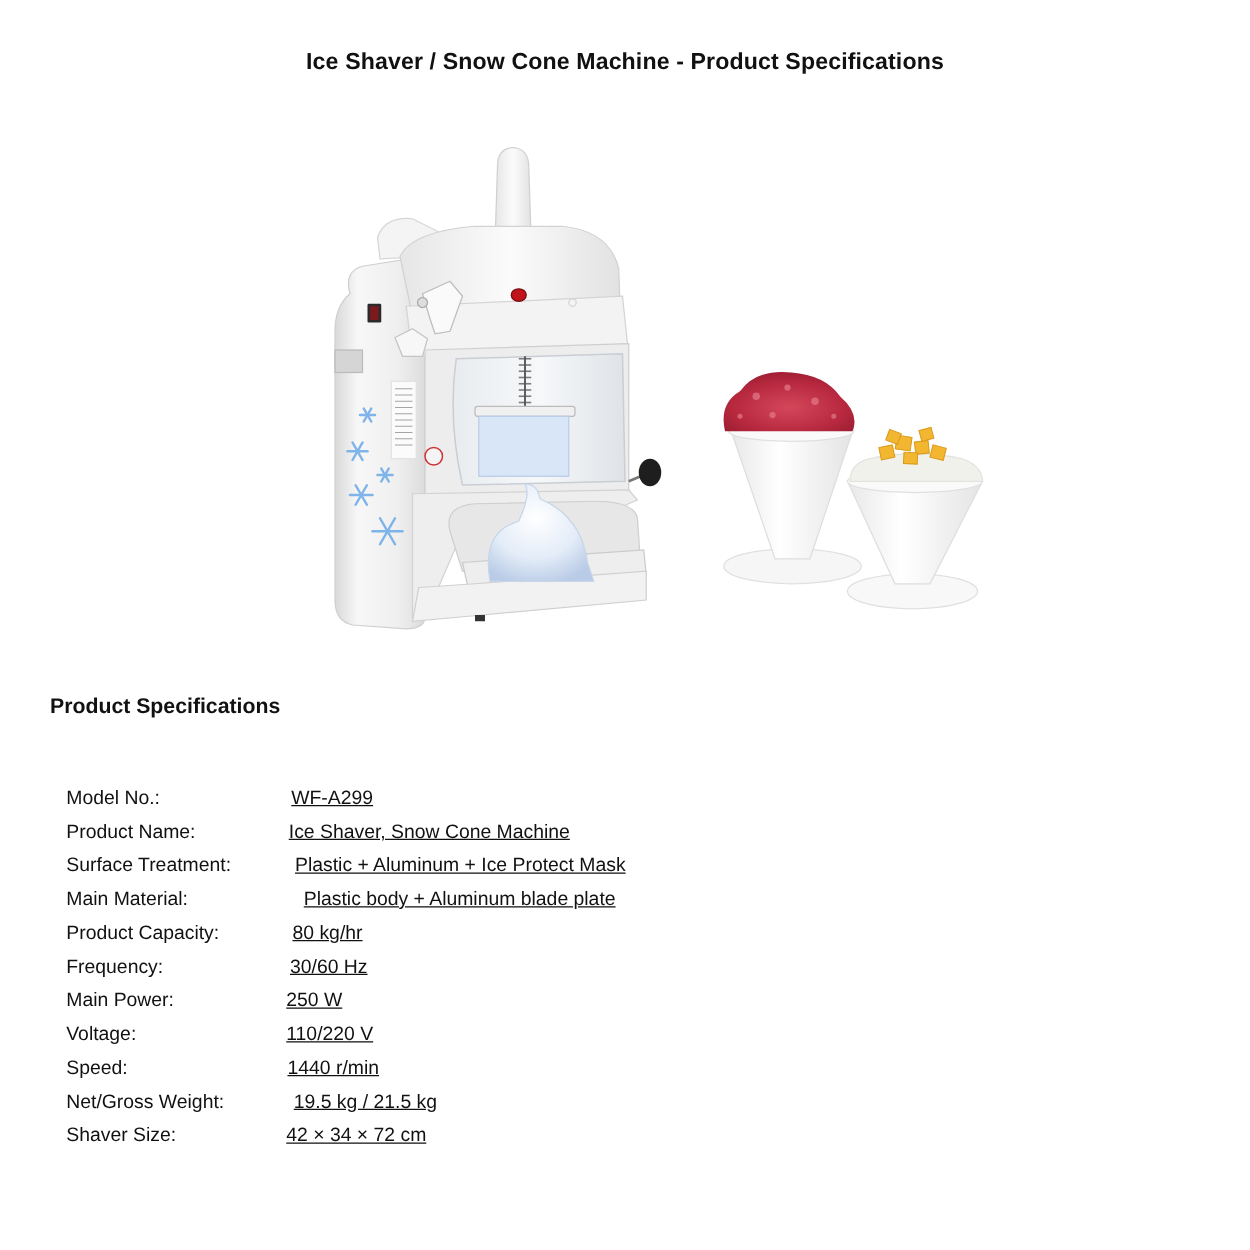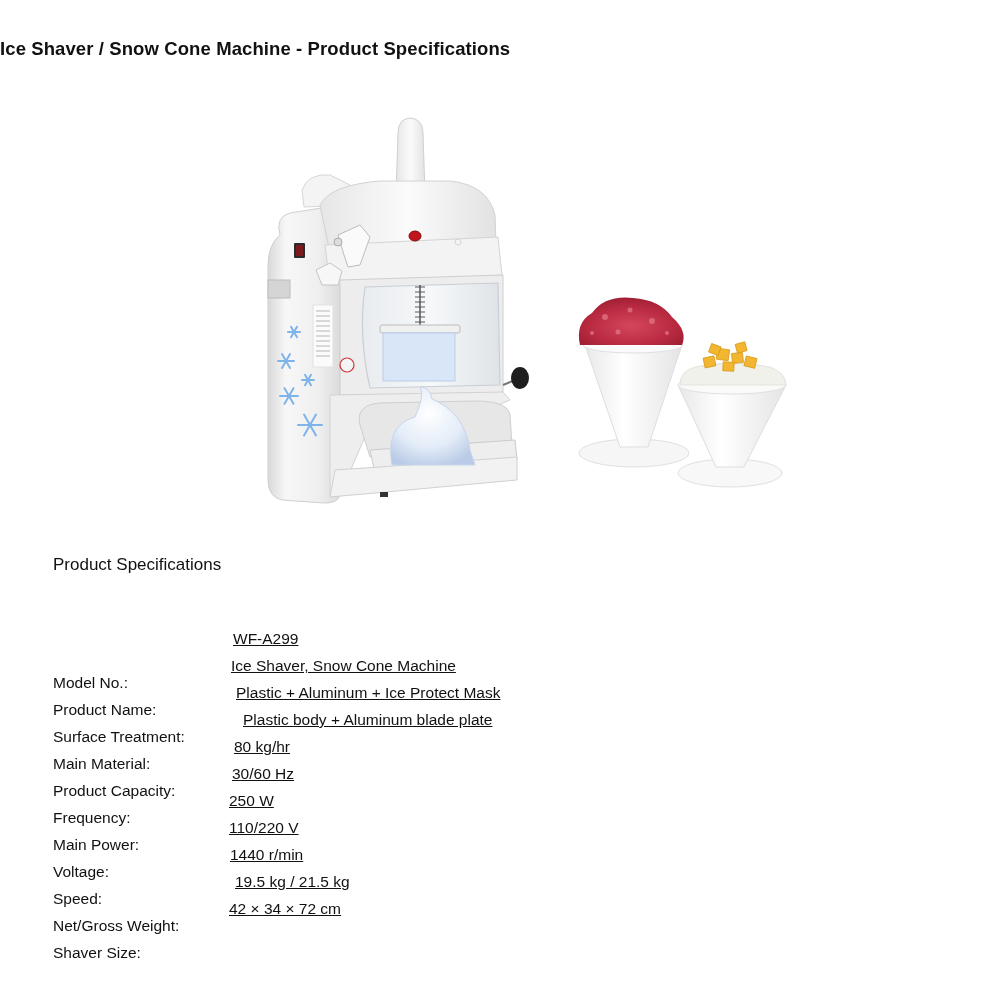--- a/index.html
+++ b/index.html
@@ -1,24 +1,24 @@
 <!DOCTYPE html>
 <html><head>
   <meta charset="utf-8">
   <style>
     html, body { margin: 0; padding: 0; background: #ffffff; }
     body { width: 1000px; height: 1000px; position: relative; overflow: hidden;
            font-family: "Liberation Sans", "DejaVu Sans", sans-serif; color: #111; }
-    .title { position: absolute; left: 0; width: 1000px; top: 38px; text-align: left;
+    .title { position: absolute; left: 0; width: 1000px; top: 38px; text-align: center;
              font-weight: bold; font-size: 18.5px; letter-spacing: 0.1px; }
     .product-image { position: absolute; left: 220px; top: 95px; width: 590px; height: 440px; }
-    .section-heading { position: absolute; left: 53px; top: 555px; font-weight: normal; font-size: 17px; }
+    .section-heading { position: absolute; left: 40px; top: 555px; font-weight: bold; font-size: 17px; }
     .specs { position: absolute; left: 53px; top: 629px; font-size: 15.5px; }
     .spec-row { position: relative; height: 27px; line-height: 20px; white-space: nowrap; }
-    .spec-label { position: absolute; left: 0; margin-top: 44px; }
+    .spec-label { position: absolute; left: 0; }
     .spec-value { position: absolute; text-decoration: underline; }
   </style>
 </head>
 <body>
 
 <div class="title">Ice Shaver / Snow Cone Machine - Product Specifications</div>
 
 <div class="product-image" role="img" aria-label="White electric ice shaver snow cone machine with shaved ice, beside two white cone cups filled with red berry shaved ice and mango shaved ice">
   <svg width="590" height="440" viewBox="0 0 590 440" xmlns="http://www.w3.org/2000/svg">
     <defs>

